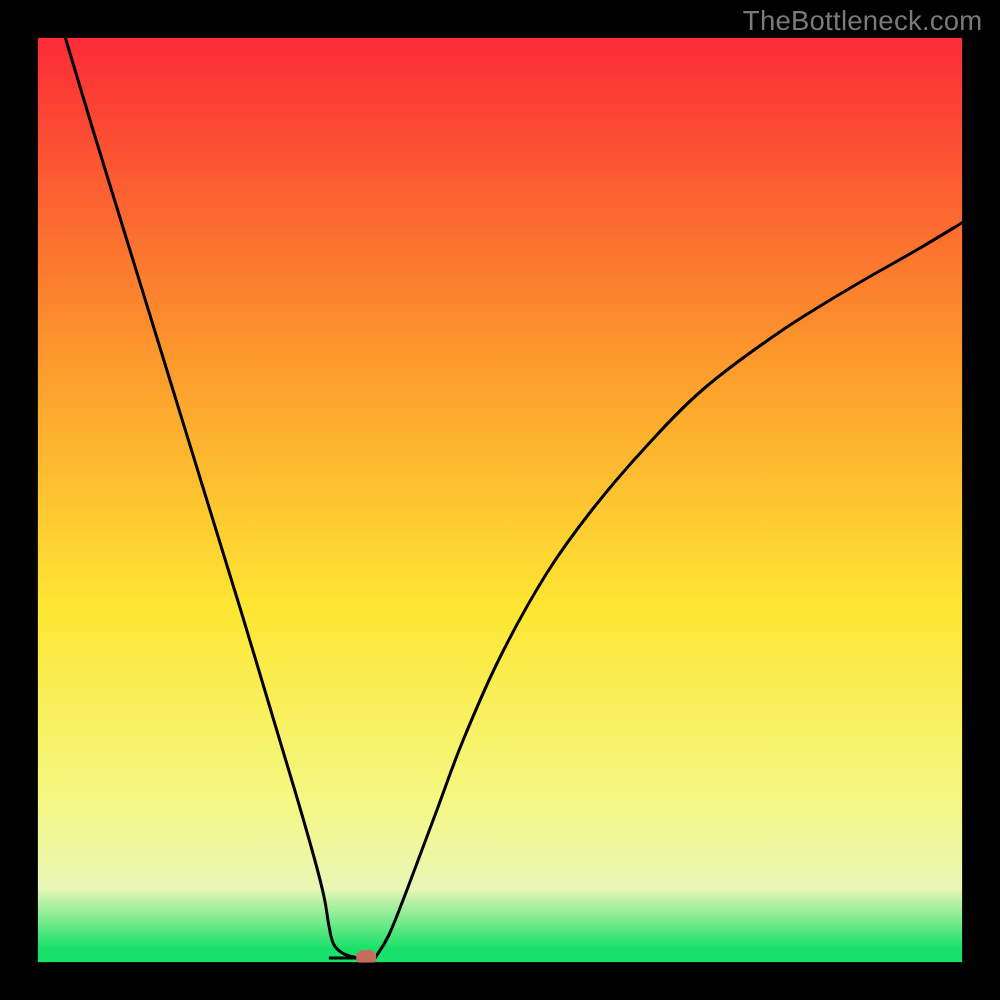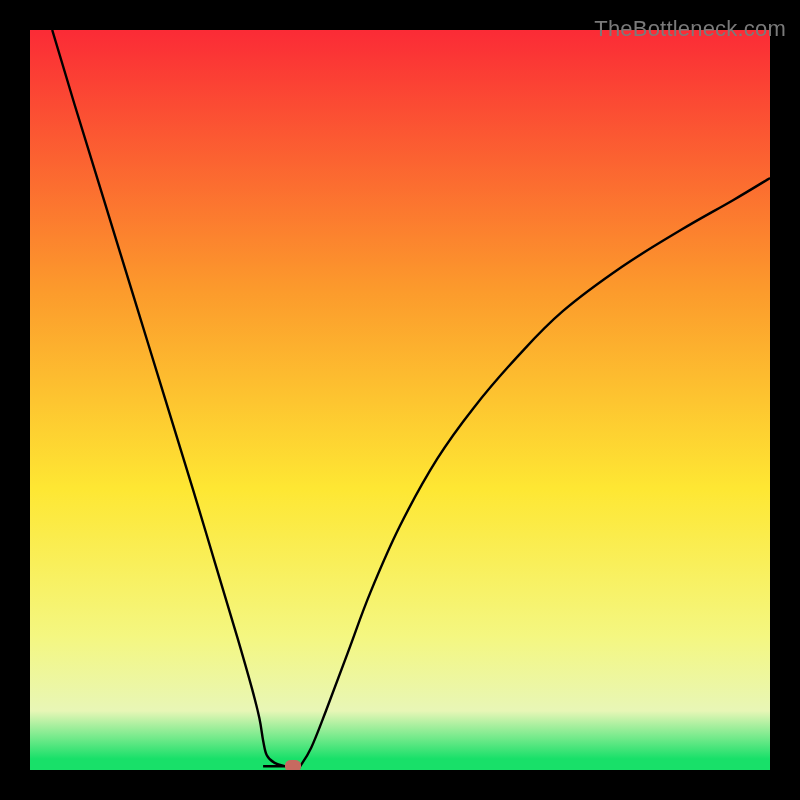--- a/index.html
+++ b/index.html
@@ -33,21 +33,21 @@
     width: 100%;
     height: 100%;
     display: block;
   }
   .curve-layer {
     position: absolute;
     left: 0; top: 0; right: 0; bottom: 0;
   }
   .attribution {
     position: absolute;
-    top: 16px;
+    top: 4px;
     right: 14px;
     color: #7a7a7a;
     font-size: 22px;
     letter-spacing: 0.2px;
     user-select: none;
   }
   .marker {
     position: absolute;
     width: 16px;
     height: 12px;

